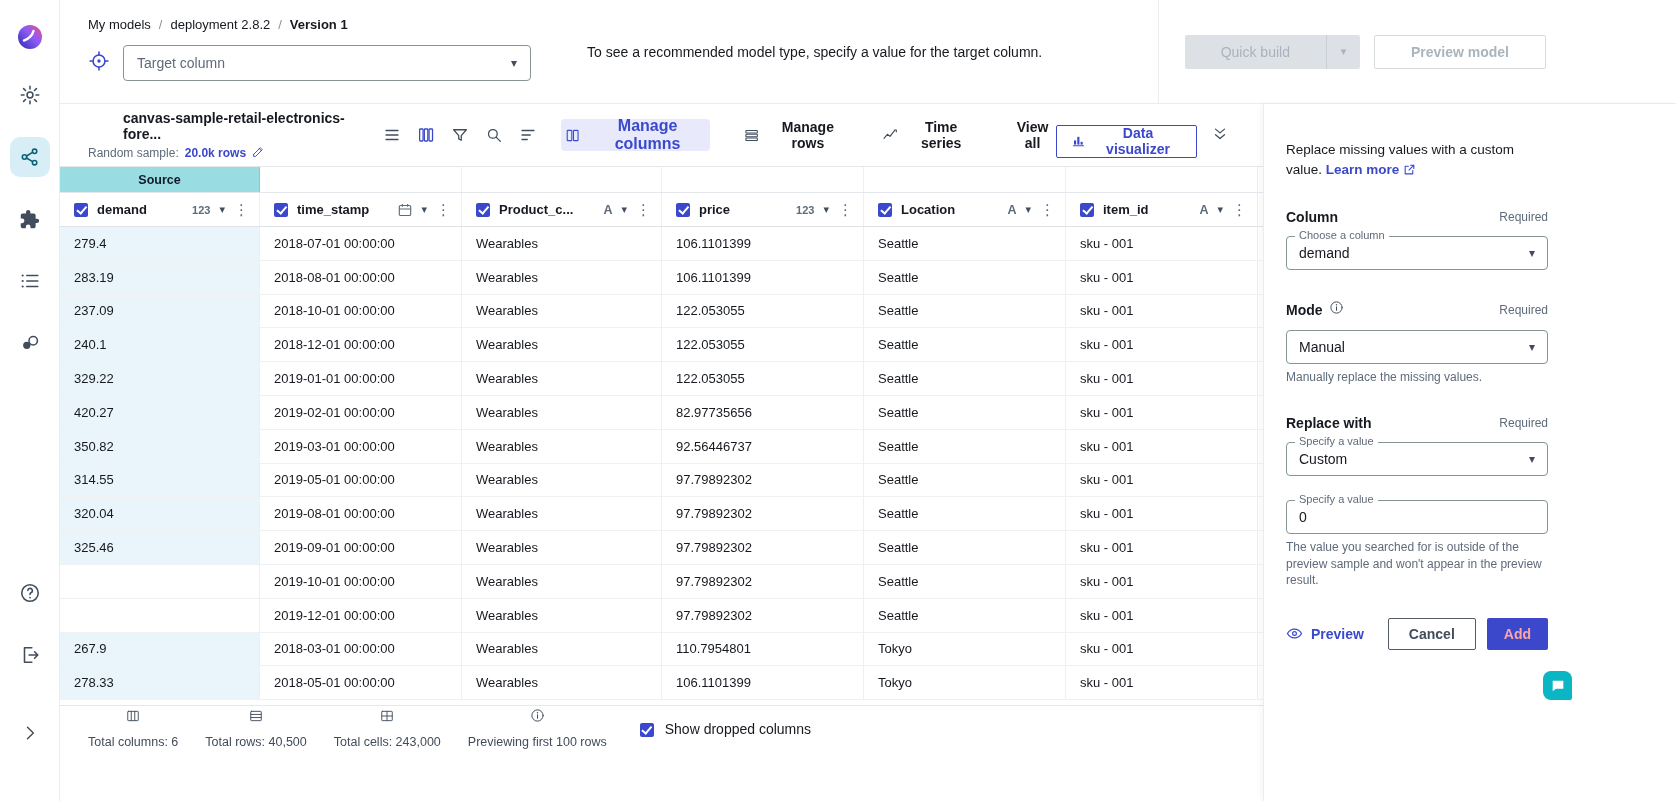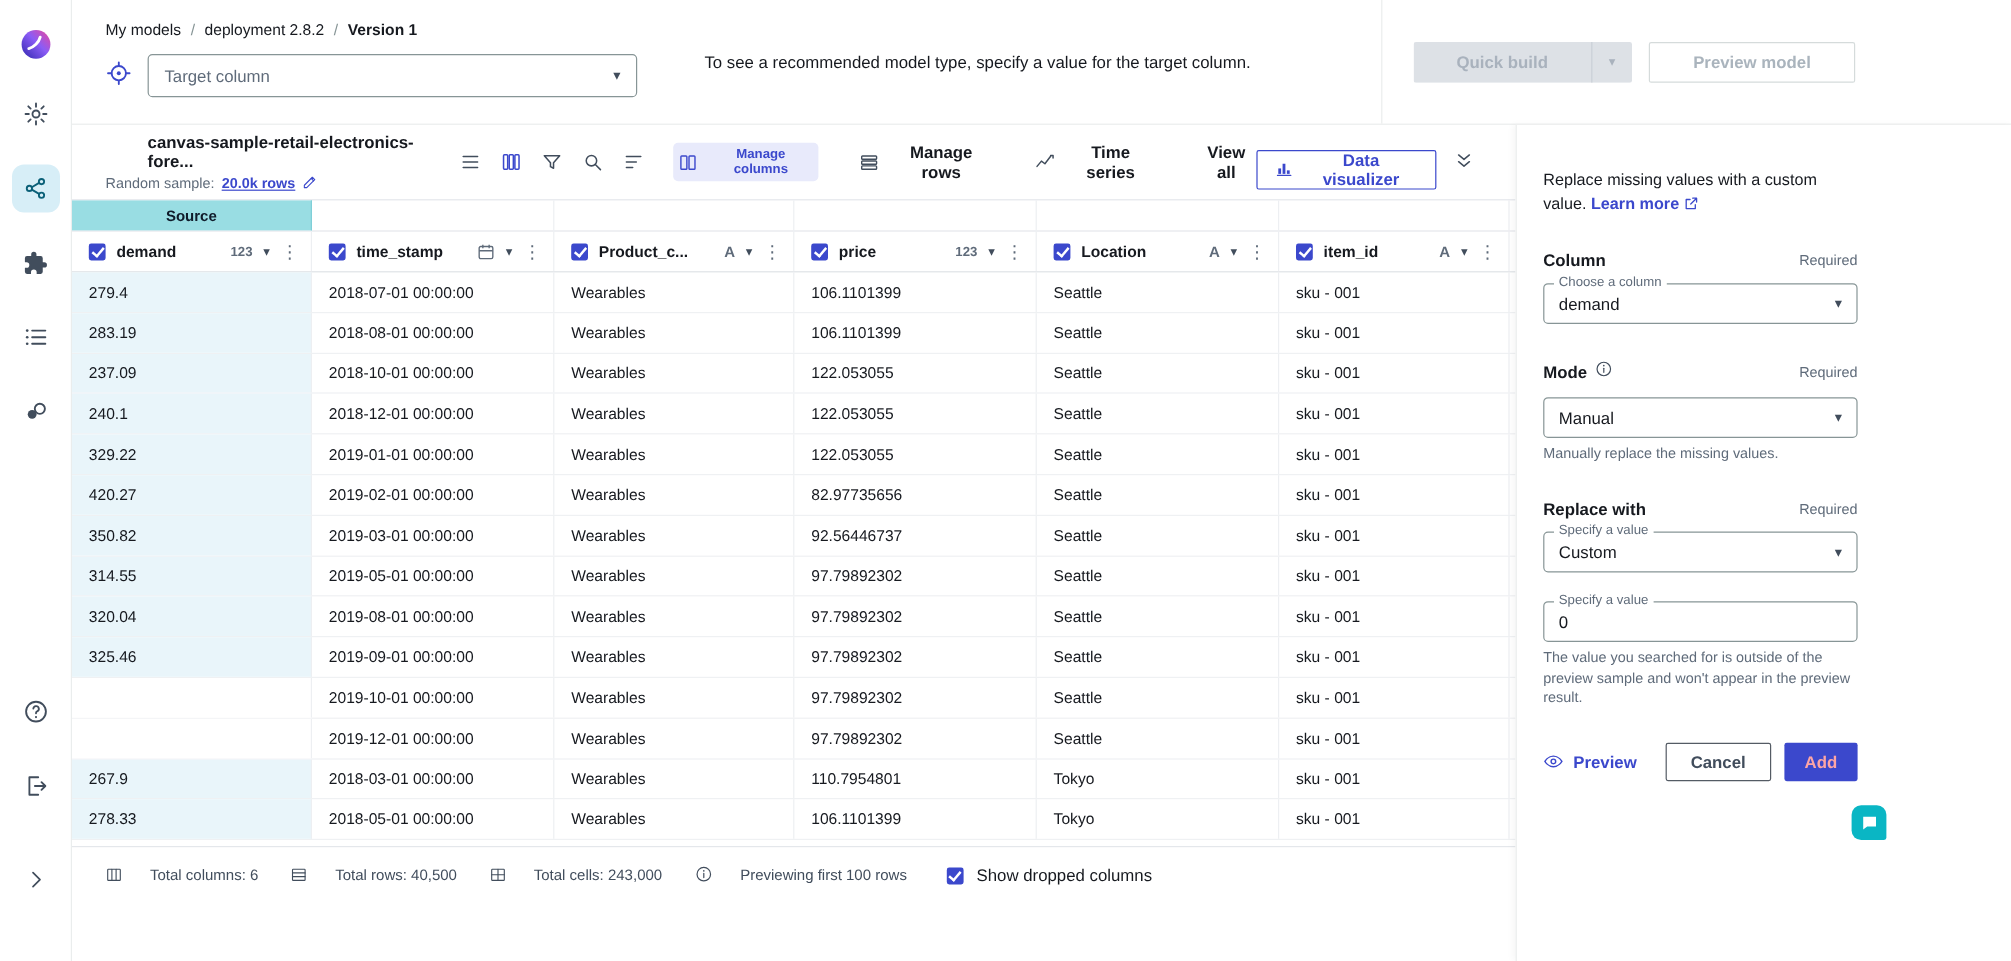--- a/index.html
+++ b/index.html
@@ -35,37 +35,37 @@
   .bc-item{color:var(--ink);}
   .bc-item.last{font-weight:700;}
   .bc-sep{color:#879596;}
   .target-row{margin-top:13px;display:flex;align-items:center;gap:13px;}
   .target-select{width:408px;height:36px;border:1px solid #879596;border-radius:4px;display:flex;align-items:center;padding:0 13px;color:var(--gray);font-size:14px;background:#fff;}
   .sel-caret{margin-left:auto;color:#414d5c;font-size:12px;}
   .topbar-hint{flex:1;display:flex;align-items:center;padding-left:22px;font-size:14px;color:var(--ink);}
   .vdiv{width:1px;background:var(--border);}
   .topbar-actions{display:flex;align-items:center;gap:14px;padding:0 130px 0 26px;}
   .btn-split{display:flex;align-items:stretch;height:34px;border-radius:2px;overflow:hidden;}
-  .qb-main{background:#dde1e6;color:#a9b2bd;font-size:14px;font-weight:700;display:flex;align-items:center;padding:0 36px;}
+  .qb-main{background:#dde1e6;color:#a9b2bd;font-size:14px;font-weight:400;display:flex;align-items:center;padding:0 36px;}
   .qb-caret{background:#dde1e6;color:#a9b2bd;width:34px;display:flex;align-items:center;justify-content:center;border-left:1px solid #c9cfd6;font-size:11px;}
   .btn-preview-model{height:34px;padding:0 36px;background:#fff;border:1px solid #d5dbdb;border-radius:2px;color:#aab4bd;font-size:14px;font-weight:700;}
 
   
   .lower{flex:1;display:flex;min-height:0;}
   .main-area{width:1203px;flex:none;display:flex;flex-direction:column;min-height:0;}
 
   
   .toolbar{height:62px;display:flex;align-items:center;padding:0 18px 0 28px;flex:none;}
   .ds-block{width:288px;flex:none;}
   .ds-name{font-size:14px;font-weight:700;margin-left:35px;}
   .ds-sample{margin-top:3px;display:flex;align-items:center;gap:6px;font-size:12px;color:var(--gray);}
-  .sample-link{color:var(--accent);font-weight:700;cursor:pointer;text-decoration:underline;}
+  .sample-link{color:var(--accent);font-weight:700;cursor:pointer;}
   .tb-icons{display:flex;align-items:center;gap:3px;}
   .ibtn{width:31px;height:31px;display:flex;align-items:center;justify-content:center;border-radius:4px;}
-  .btn-manage-cols{margin-left:18px;display:flex;align-items:center;gap:9px;background:var(--accent-bg);color:var(--accent);font-size:11px;font-weight:700;height:32px;padding:0 4px;border-radius:4px;}
+  .btn-manage-cols{margin-left:18px;display:flex;align-items:center;gap:9px;background:var(--accent-bg);color:var(--accent);font-size:16px;font-weight:700;height:32px;padding:0 4px;border-radius:4px;}
   .tb-text{display:flex;align-items:center;gap:9px;font-size:14px;font-weight:600;color:var(--ink);margin-left:34px;}
   .btn-visualizer{margin-left:auto;display:flex;align-items:center;gap:9px;border:1px solid var(--accent);color:var(--accent);font-size:14px;font-weight:700;height:33px;padding:0 14px;border-radius:2px;margin-top:12px;}
   .dbl-chevron{margin:0 16px 0 14px;}
 
   
   .table-wrap{border-top:1px solid #e4e7eb;flex:none;}
   .grid-cols{display:grid;grid-template-columns:200px 202px 200px 202px 202px 192px;}
   .src-row{height:26px;border-bottom:1px solid #e4e7eb;}
   .src-cell{background:var(--teal);display:flex;align-items:center;justify-content:center;font-size:12.5px;font-weight:700;color:#0f1b2a;border-right:1px solid #7fcfd8;}
   .src-empty{border-right:1px solid var(--cellb);}
@@ -80,21 +80,21 @@
   .tr{height:33.8px;border-bottom:1px solid #eff1f3;}
   .td{display:flex;align-items:center;padding:0 14px;font-size:13px;border-right:1px solid var(--cellb);white-space:nowrap;overflow:hidden;}
   .td.hl{background:var(--demand);}
   .td.miss{background:#fff;}
 
   .cb{width:14px;height:14px;border-radius:2px;background:var(--accent);position:relative;display:inline-block;flex:none;}
   .cb::after{content:"";position:absolute;left:4.5px;top:1.5px;width:3.5px;height:7.5px;border:solid #fff;border-width:0 2px 2px 0;transform:rotate(40deg);}
 
   
   .statusbar{margin-top:5px;height:46px;border-top:1px solid #e4e7eb;display:flex;align-items:center;gap:27px;padding-left:28px;flex:none;}
-  .sb-item{display:flex;align-items:center;gap:23px;font-size:12.5px;color:#414d5c;}
+  .sb-item{display:flex;align-items:center;gap:12px;font-size:12.5px;color:#414d5c;flex-direction:column;}
   .sb-check{display:flex;align-items:flex-end;gap:11px;font-size:14px;color:var(--ink);margin-left:6px;cursor:pointer;}
 
   
   .panel{flex:1;border-left:1px solid var(--border);box-shadow:-2px 0 6px rgba(0,0,0,.04);padding:24px 0 0 22px;background:#fff;}
   .panel-inner{width:262px;}
   .panel-head{display:flex;align-items:center;gap:9px;}
   .panel-title{font-size:18px;font-weight:700;margin:0;flex:1;white-space:nowrap;}
   .pi-btn{display:flex;align-items:center;}
   .panel-desc{margin:12px 0 0;font-size:13.5px;line-height:1.45;color:var(--ink);}
   .learn{color:var(--accent);font-weight:700;cursor:pointer;display:inline-flex;align-items:center;gap:4px;}

